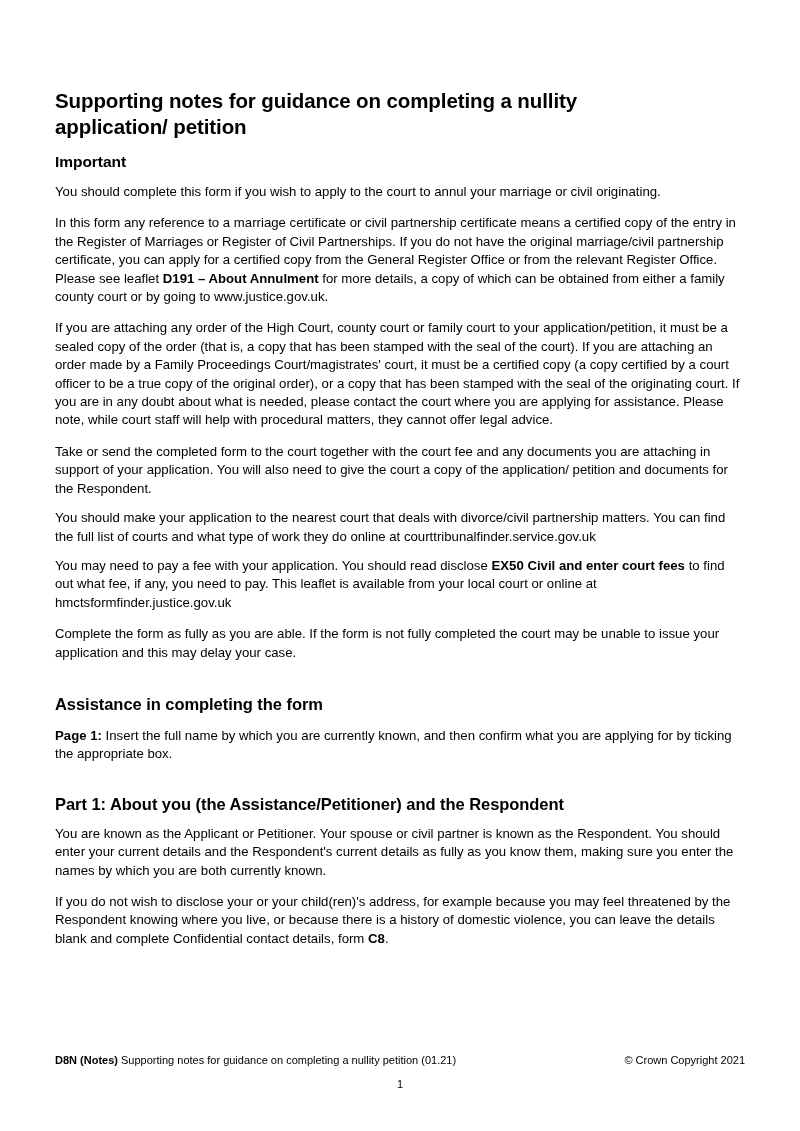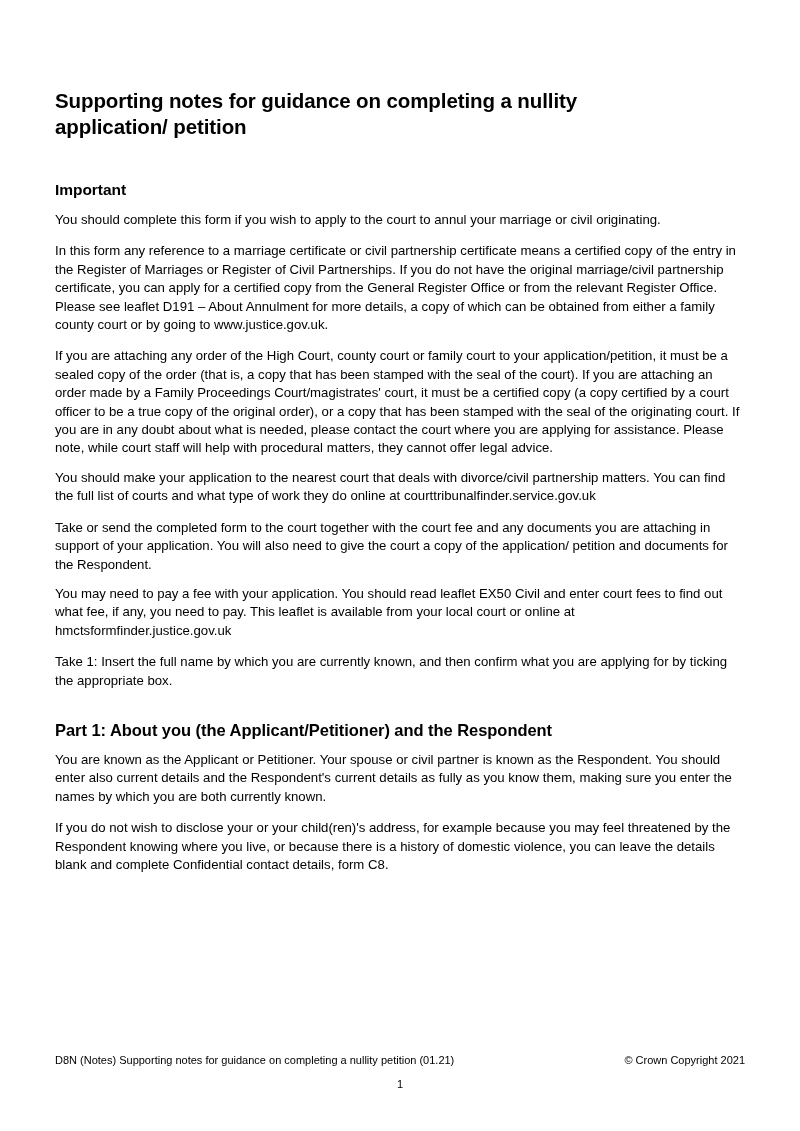--- a/index.html
+++ b/index.html
@@ -34,21 +34,21 @@
     line-height: 26px;
     font-weight: bold;
     margin: 0 0 0 0;
     letter-spacing: -0.1px;
     width: 600px;
   }
   h2.section-head {
     font-size: 15.5px;
     line-height: 20px;
     font-weight: bold;
-    margin: 40px 0 0 0;
+    margin: 12px 0 0 0;
     letter-spacing: -0.05px;
   }
   h2.section-head.sub-assist {
     font-size: 16.5px;
     margin-top: 32px;
   }
   h2.section-head.part-head {
     font-size: 16.5px;
     margin-top: 30px;
   }
@@ -57,21 +57,21 @@
     line-height: 18.4px;
     margin: 13px 0 0 0;
     text-align: left;
   }
   p.body-text.tight {
     margin-top: 11px;
   }
   p.first-after-head {
     margin-top: 11px;
   }
-  b, strong { font-weight: normal; }
+  b, strong { font-weight: bold; }
 
   .footer {
     position: absolute;
     left: 55px;
     top: 1053px;
     width: 690px;
     font-size: 11px;
     line-height: 14px;
   }
   .footer-row {
@@ -104,34 +104,36 @@
 
     <h2 class="section-head">Important</h2>
 
     <p class="body-text first-after-head">You should complete this form if you wish to apply to the court to annul your marriage or civil originating.</p>
 
     <p class="body-text"><span>In this form any reference to a marriage certificate or civil partnership certificate means a certified copy of the entry in the Register of Marriages or Register of Civil Partnerships. If you do not have the original marriage/civil partnership certificate, you can apply for a certified copy from the General Register Office or from the relevant Register Office. Please see leaflet </span><b>D191 – About Annulment</b><span> for more details, a copy of which can be obtained from either a family county court or by going to www.justice.gov.uk.</span></p>
 
 
     <p class="body-text">If you are attaching any order of the High Court, county court or family court to your application/petition, it must be a sealed copy of the order (that is, a copy that has been stamped with the seal of the court). If you are attaching an order made by a Family Proceedings Court/magistrates' court, it must be a certified copy (a copy certified by a court officer to be a true copy of the original order), or a copy that has been stamped with the seal of the originating court. If you are in any doubt about what is needed, please contact the court where you are applying for assistance. Please note, while court staff will help with procedural matters, they cannot offer legal advice.</p>
 
+    <p class="body-text">Take or send the completed form to the court together with the court fee and any documents you are attaching in support of your application. You will also need to give the court a copy of the application/ petition and documents for the Respondent.</p>
+
     <p class="body-text tight">You should make your application to the nearest court that deals with divorce/civil partnership matters. You can find the full list of courts and what type of work they do online at courttribunalfinder.service.gov.uk</p>
 
-    <p class="body-text">Take or send the completed form to the court together with the court fee and any documents you are attaching in support of your application. You will also need to give the court a copy of the application/ petition and documents for the Respondent.</p>
+    <p class="body-text tight"><span>You may need to pay a fee with your application. You should read disclose </span><b>EX50 Civil and enter court fees</b><span> to find out what fee, if any, you need to pay. This leaflet is available from your local court or online at hmctsformfinder.justice.gov.uk</span></p>
 
-    <p class="body-text tight"><span>You may need to pay a fee with your application. You should read leaflet </span><b>EX50 Civil and enter court fees</b><span> to find out what fee, if any, you need to pay. This leaflet is available from your local court or online at hmctsformfinder.justice.gov.uk</span></p>
+    <p class="body-text">Complete the form as fully as you are able. If the form is not fully completed the court may be unable to issue your application and this may delay your case.</p>
+
+    <h2 class="section-head sub-assist">Assistance in completing the form</h2>
 
 
+    <p class="body-text"><b>Page 1:</b><span> Insert the full name by which you are currently known, and then confirm what you are applying for by ticking the appropriate box.</span></p>
 
+    <h2 class="section-head part-head">Part 1: About you (the Assistance/Petitioner) and the Respondent</h2>
 
-    <p class="body-text"><b>Take 1:</b><span> Insert the full name by which you are currently known, and then confirm what you are applying for by ticking the appropriate box.</span></p>
-
-    <h2 class="section-head part-head">Part 1: About you (the Applicant/Petitioner) and the Respondent</h2>
-
-    <p class="body-text first-after-head">You are known as the Applicant or Petitioner. Your spouse or civil partner is known as the Respondent. You should enter also current details and the Respondent's current details as fully as you know them, making sure you enter the names by which you are both currently known.</p>
+    <p class="body-text first-after-head">You are known as the Applicant or Petitioner. Your spouse or civil partner is known as the Respondent. You should enter your current details and the Respondent's current details as fully as you know them, making sure you enter the names by which you are both currently known.</p>
 
     <p class="body-text"><span>If you do not wish to disclose your or your child(ren)'s address, for example because you may feel threatened by the Respondent knowing where you live, or because there is a history of domestic violence, you can leave the details blank and complete Confidential contact details, form </span><b>C8</b><span>.</span></p>
 
   </div>
 
   <div class="footer">
     <div class="footer-row">
       <div class="footer-left"><b>D8N (Notes)</b><span> Supporting notes for guidance on completing a nullity petition (01.21)</span></div>
       <div class="footer-right">© Crown Copyright 2021</div>
     </div>

